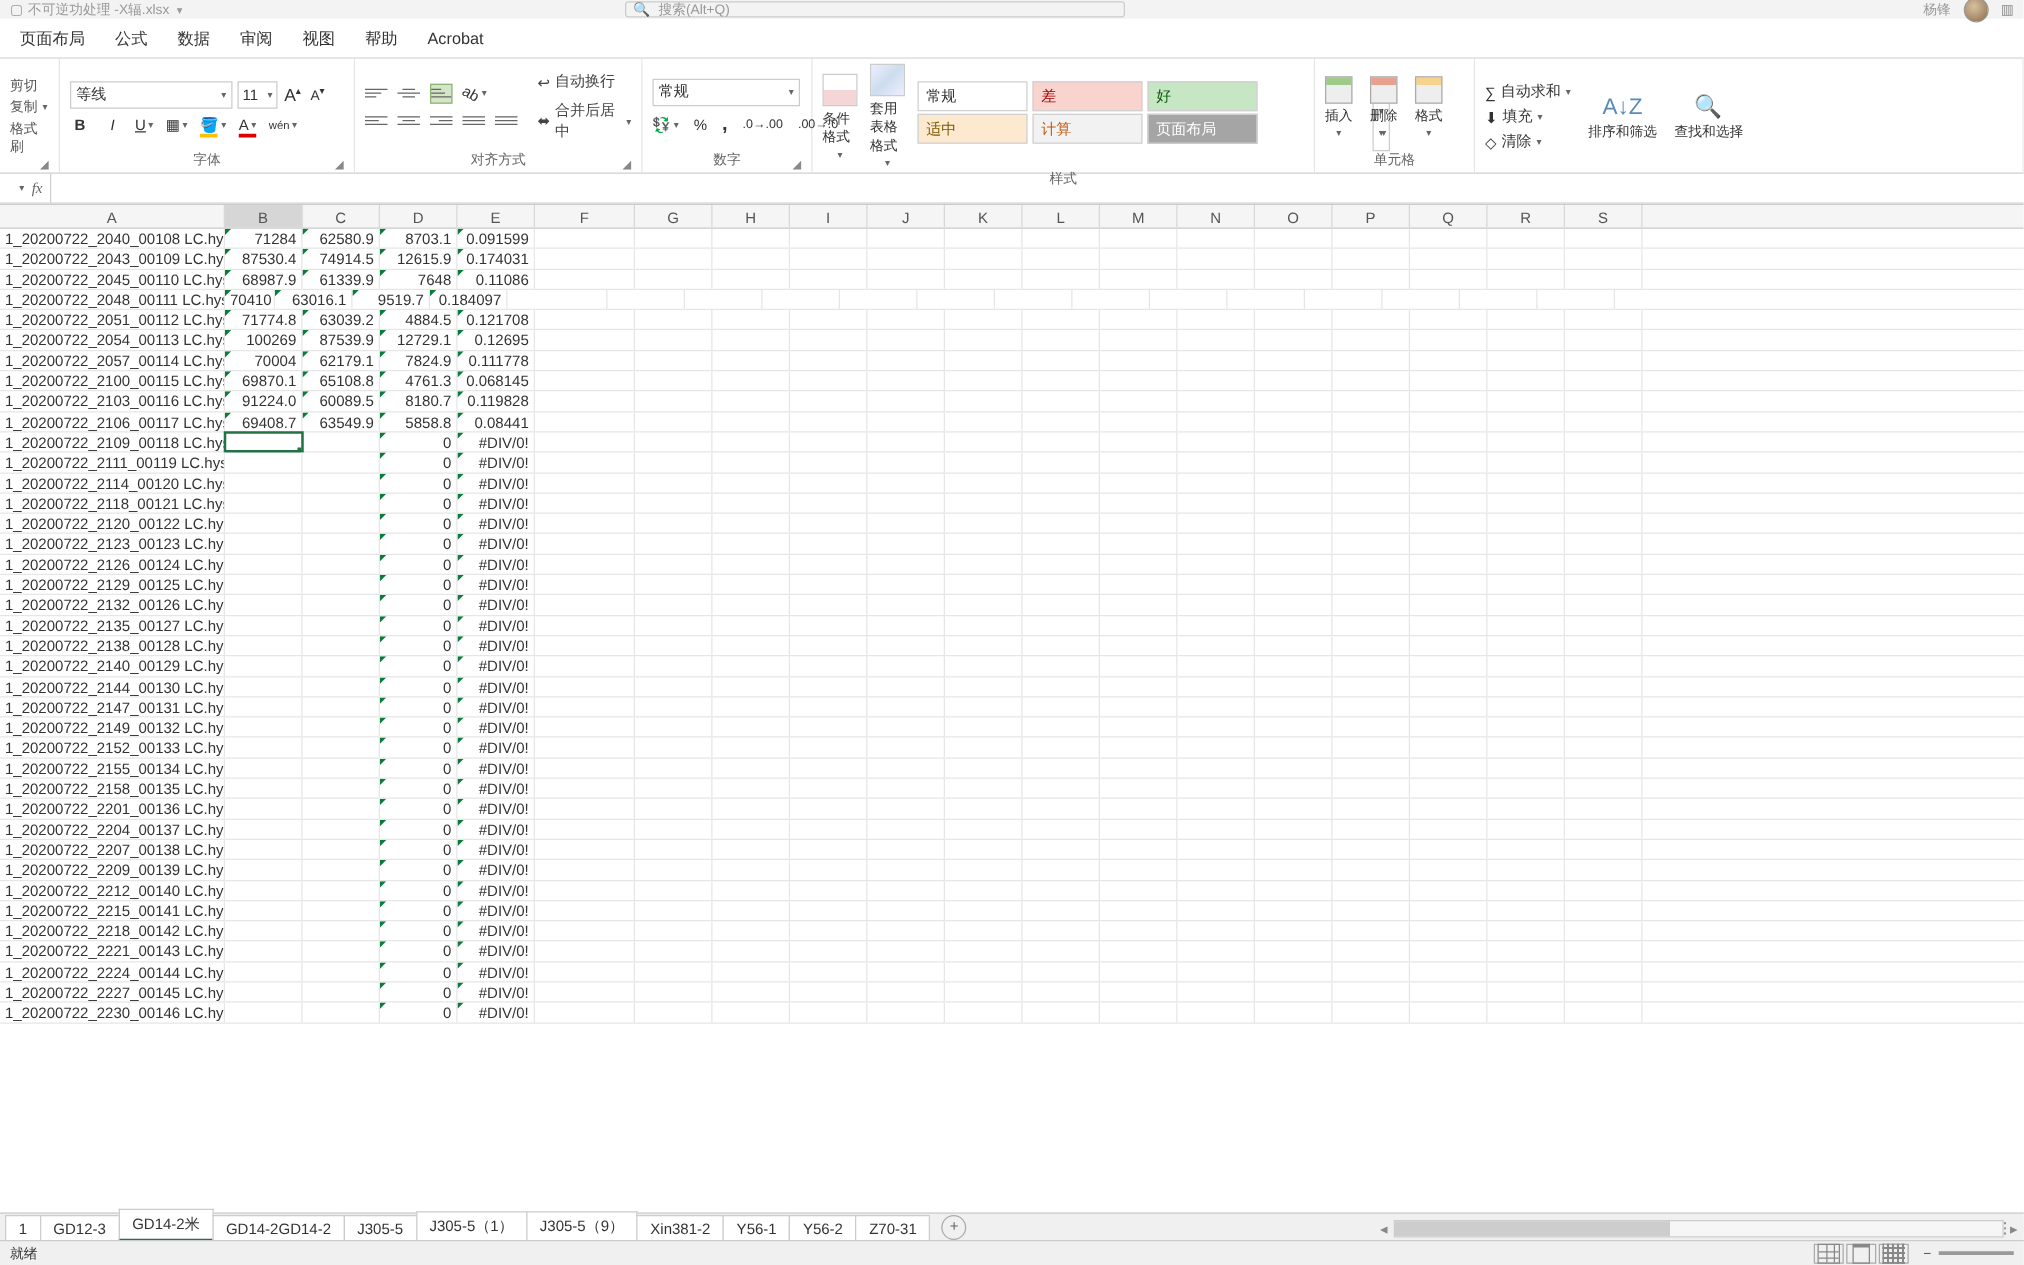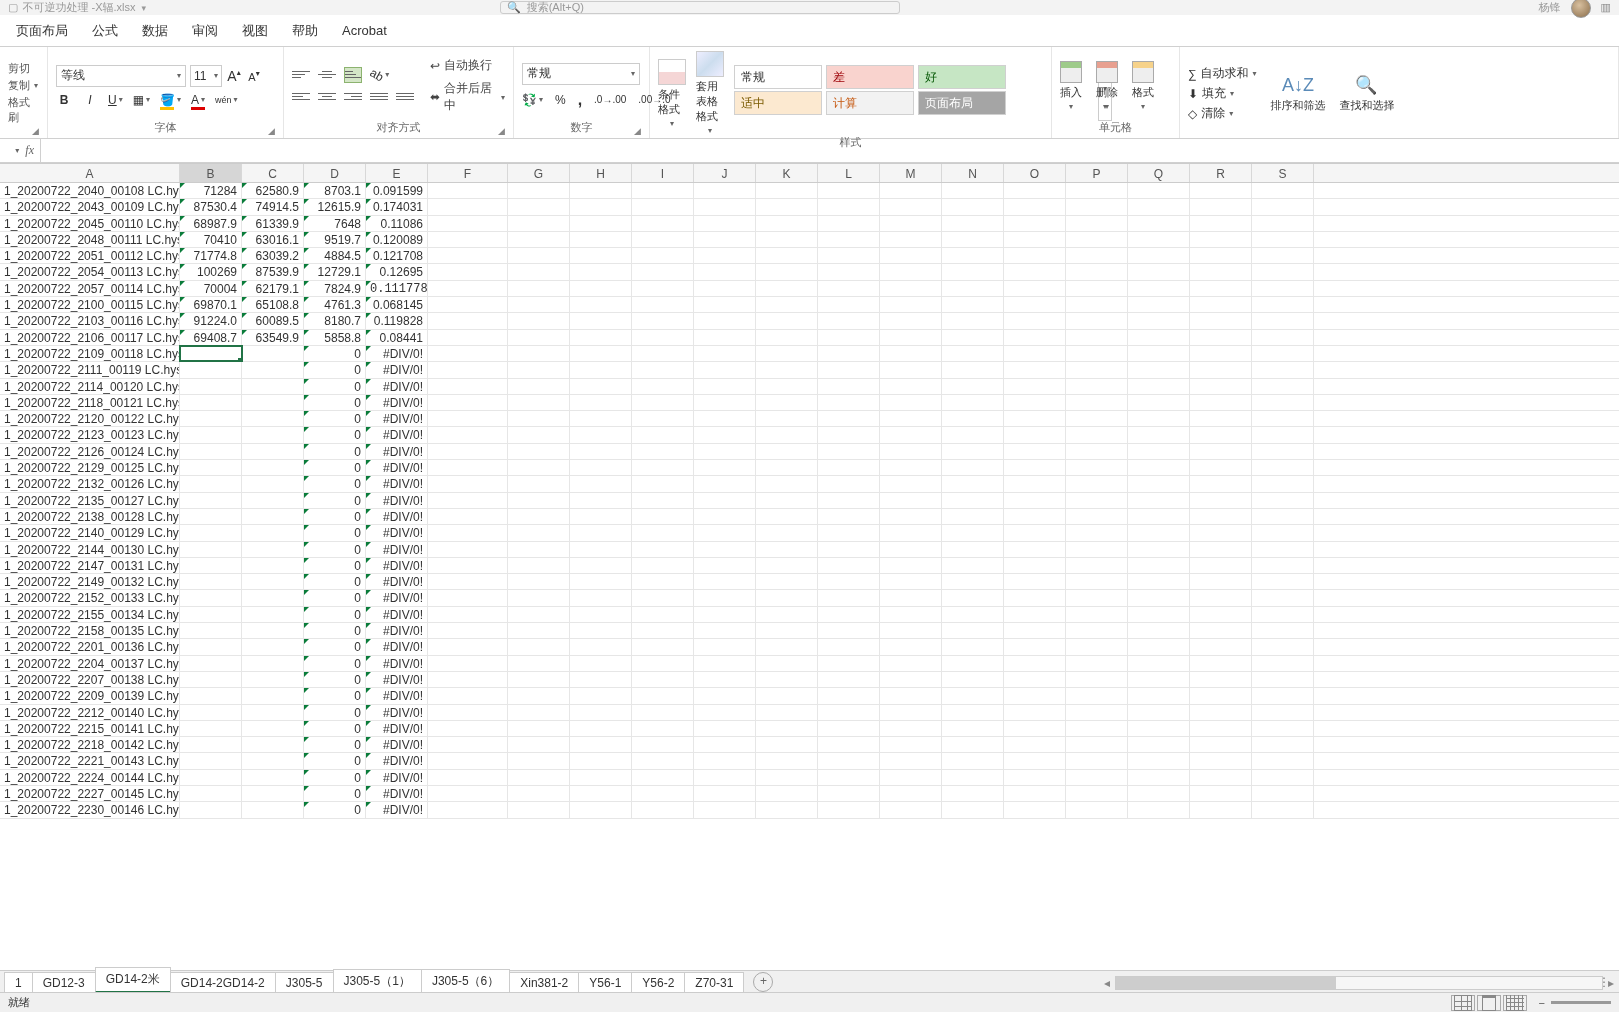--- a/index.html
+++ b/index.html
@@ -476,24 +476,24 @@
         <div class="cell r" style="width: 62px;"></div>
         <div class="cell r" style="width: 62px;"></div>
         <div class="cell r" style="width: 62px;"></div>
         <div class="cell r" style="width: 62px;"></div>
         <div class="cell r" style="width: 62px;"></div>
         <div class="cell r" style="width: 62px;"></div>
         <div class="cell r" style="width: 62px;"></div>
       </div>
       <div class="row">
         <div class="cell" style="width: 180px;">1_20200722_2048_00111 LC.hys</div>
-        <div class="cell r err-tick" style="width: 62px;">70410</div>
+        <div class="cell r err-tick" style="width: 40px;">70410</div>
         <div class="cell r err-tick" style="width: 62px;">63016.1</div>
         <div class="cell r err-tick" style="width: 62px;">9519.7</div>
-        <div class="cell r err-tick" style="width: 62px;">0.120089</div>
+        <div class="cell r err-tick" style="width: 62px;">0.184097</div>
         <div class="cell r" style="width: 80px;"></div>
         <div class="cell r" style="width: 62px;"></div>
         <div class="cell r" style="width: 62px;"></div>
         <div class="cell r" style="width: 62px;"></div>
         <div class="cell r" style="width: 62px;"></div>
         <div class="cell r" style="width: 62px;"></div>
         <div class="cell r" style="width: 62px;"></div>
         <div class="cell r" style="width: 62px;"></div>
         <div class="cell r" style="width: 62px;"></div>
         <div class="cell r" style="width: 62px;"></div>
@@ -542,21 +542,21 @@
         <div class="cell r" style="width: 62px;"></div>
         <div class="cell r" style="width: 62px;"></div>
         <div class="cell r" style="width: 62px;"></div>
         <div class="cell r" style="width: 62px;"></div>
       </div>
       <div class="row">
         <div class="cell" style="width: 180px;">1_20200722_2057_00114 LC.hys</div>
         <div class="cell r err-tick" style="width: 62px;">70004</div>
         <div class="cell r err-tick" style="width: 62px;">62179.1</div>
         <div class="cell r err-tick" style="width: 62px;">7824.9</div>
-        <div class="cell r err-tick" style="width: 62px; font-family: Liberation Mono, monospace;">0.111778</div>
+        <div class="cell r err-tick" style="width: 62px;">0.111778</div>
         <div class="cell r" style="width: 80px;"></div>
         <div class="cell r" style="width: 62px;"></div>
         <div class="cell r" style="width: 62px;"></div>
         <div class="cell r" style="width: 62px;"></div>
         <div class="cell r" style="width: 62px;"></div>
         <div class="cell r" style="width: 62px;"></div>
         <div class="cell r" style="width: 62px;"></div>
         <div class="cell r" style="width: 62px;"></div>
         <div class="cell r" style="width: 62px;"></div>
         <div class="cell r" style="width: 62px;"></div>
@@ -1241,21 +1241,21 @@
 </div>
 
 <div class="sheet-bar">
   <div class="sheet-tabs" id="sheet-tabs">
       <div class="stab">1</div>
       <div class="stab">GD12-3</div>
       <div class="stab active">GD14-2米</div>
       <div class="stab">GD14-2GD14-2</div>
       <div class="stab">J305-5</div>
       <div class="stab">J305-5（1）</div>
-      <div class="stab">J305-5（6）</div>
+      <div class="stab">J305-5（9）</div>
       <div class="stab">Xin381-2</div>
       <div class="stab">Y56-1</div>
       <div class="stab">Y56-2</div>
       <div class="stab">Z70-31</div>
     </div>
   <div class="add-sheet">+</div>
   <span class="sheet-dots">⋮</span>
   <div class="hscroll">
     <span class="arr">◂</span>
     <div class="track">

